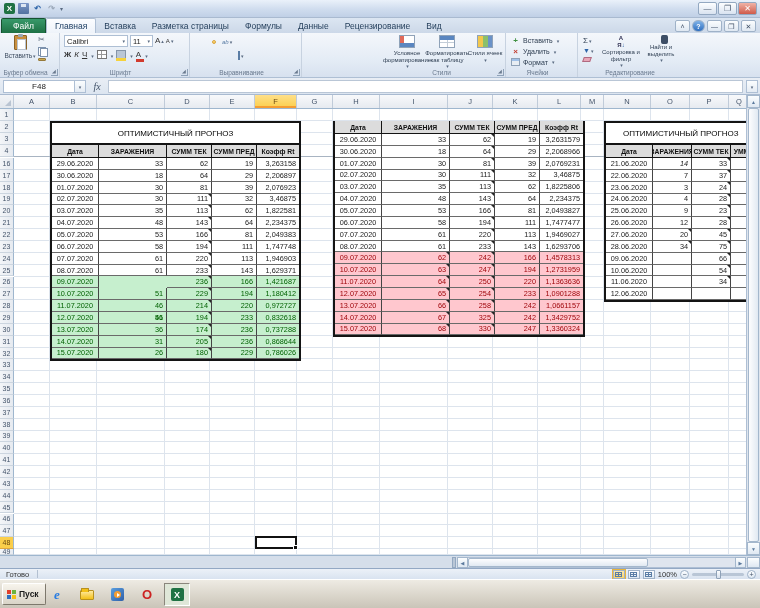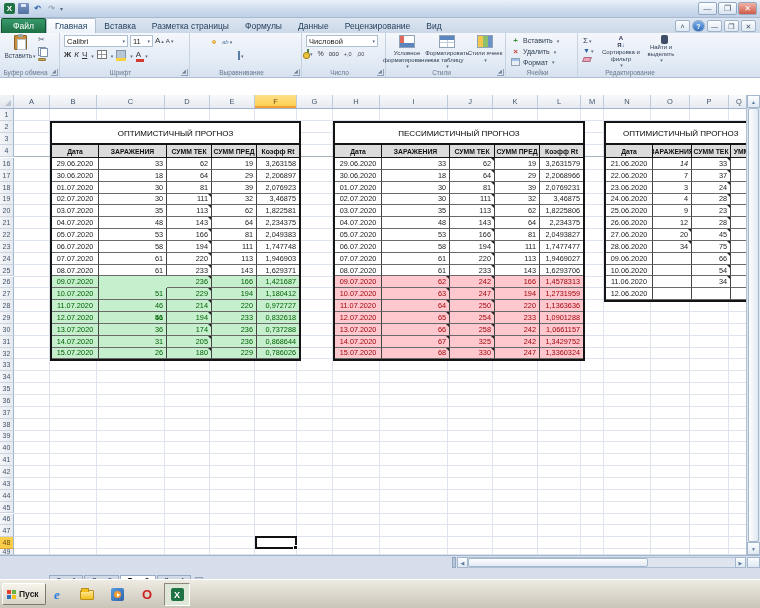--- a/index.html
+++ b/index.html
@@ -305,37 +305,20 @@
         <span class="aicon"><span class="al-lines"></span></span>
         <span class="aicon"><span class="al-lines"></span></span>
         <span class="aicon"><span class="al-lines short"></span></span>
         <span class="aicon"><span class="al-lines short"></span></span>
         <span class="aicon"><span class="icon-merge"></span><span class="dd">▾</span></span>
       </div>
       <div class="glabel">Выравнивание</div>
       <div class="launcher">◢</div>
     </div>
 
-    <div class="rgroup" style="left:302px;width:84px">
-      <div class="fontrow" style="left:4px;top:2px">
-        <span class="selbox" style="width:72px">
-            <span>Числовой</span>
-            <span class="dd">▾</span>
-          </span>
-      </div>
-      <div class="alrow" style="left:5px;top:17px;gap:5px">
-        <span><span class="icon-money"></span><span class="dd">▾</span></span>
-        <span class="numtxt">%</span>
-        <span class="numtxt" style="font-size:6px">000</span>
-        <span class="dec">+,0</span>
-        <span class="dec">,00</span>
-      </div>
-      <div class="glabel">Число</div>
-      <div class="launcher">◢</div>
-    </div>
 
     <div class="rgroup" style="left:386px;width:120px">
       <div class="sbtn" style="left:1px">
         <span class="sicon cf"></span>
         <span>Условное форматирование</span>
           <span class="dd">▾</span>
       </div>
       <div class="sbtn" style="left:41px">
         <span class="sicon ft"></span>
         <span>Форматировать как таблицу</span>
@@ -382,20 +365,27 @@
       </div>
       <div class="ebig" style="left:62px">
         <span class="icon-binoc"></span>
         <span>Найти и выделить</span>
           <span class="dd">▾</span>
       </div>
       <div class="glabel" style="right:0">Редактирование</div>
     </div>
   </div>
 
+  <div class="fbar">
+    <span class="namebox">F48</span>
+    <span class="namedrop">▾</span>
+    <span class="fxwrap">fx</span>
+    <span class="finput"></span>
+    <span class="fchevron">▾</span>
+  </div>
 
   <div class="colheads">
     <div class="corner"></div>
   <div class="colh" style="left: 14px; width: 36px;">A</div>
       <div class="colh" style="left: 50px; width: 47px;">B</div>
       <div class="colh" style="left: 97px; width: 68px;">C</div>
       <div class="colh" style="left: 165px; width: 45px;">D</div>
       <div class="colh" style="left: 210px; width: 45px;">E</div>
       <div class="colh sel" style="left: 255px; width: 42px;">F</div>
       <div class="colh" style="left: 297px; width: 36px;">G</div>
@@ -627,21 +617,20 @@
         </div>
         <div class="trow good">
           <div class="tcell date" style="width: 47px;">15.07.2020</div>
           <div class="tcell num" style="width: 68px;">26</div>
           <div class="tcell num flag" style="width: 45px;">180</div>
           <div class="tcell num" style="width: 45px;">229</div>
           <div class="tcell num" style="width: 42px;">0,786026</div>
         </div>
       </div>
       <div class="xtable" style="left: 333px; top: 12px; width: 252px;">
-        <div class="ttitle">ПЕССИМИСТИЧНЫЙ ПРОГНОЗ</div>
         <div class="thead">
           <div class="thcell" style="width: 47px;">Дата</div>
           <div class="thcell" style="width: 68px;">ЗАРАЖЕНИЯ</div>
           <div class="thcell" style="width: 45px;">СУММ ТЕК</div>
           <div class="thcell" style="width: 45px;">СУММ ПРЕД</div>
           <div class="thcell" style="width: 43px;">Коэфф Rt</div>
         </div>
         <div class="trow">
           <div class="tcell date" style="width: 47px;">29.06.2020</div>
           <div class="tcell num" style="width: 68px;">33</div>
@@ -870,20 +859,41 @@
       <span class="hsplit"></span>
       <span class="hbtn">◀</span>
       <span class="htrack">
           <span class="hthumb"></span>
         </span>
       <span class="hbtn">▶</span>
     </div>
     <span class="tabhandle"></span>
   </div>
 
+  <div class="statusbar">
+    <span class="ready">Готово</span>
+    <span class="sdiv"></span>
+    <div class="sright">
+      <span class="vwbtn on">
+          <span class="vwglyph"></span>
+        </span>
+      <span class="vwbtn">
+          <span class="vwglyph"></span>
+        </span>
+      <span class="vwbtn">
+          <span class="vwglyph"></span>
+        </span>
+      <span class="zoomtxt">100%</span>
+      <span class="zbtn">−</span>
+      <span class="ztrack">
+          <span class="zthumb"></span>
+        </span>
+      <span class="zbtn">+</span>
+    </div>
+  </div>
 
   <div class="taskbar">
     <div class="startbtn">
       <span class="flagicon">
           <i class="f1"></i>
           <i class="f2"></i>
           <i class="f3"></i>
           <i class="f4"></i>
         </span>
       <span>Пуск</span>

